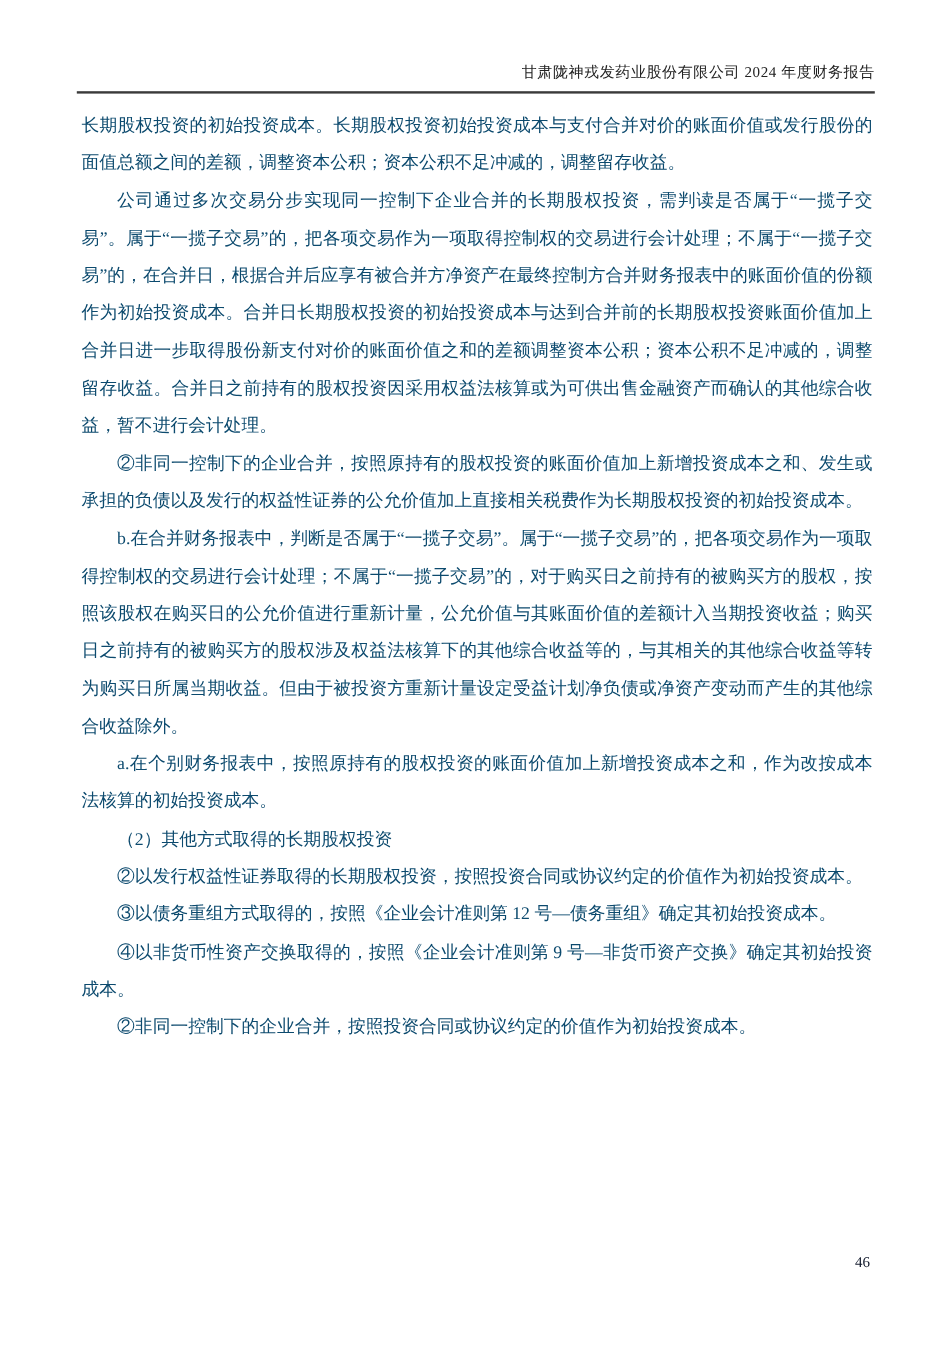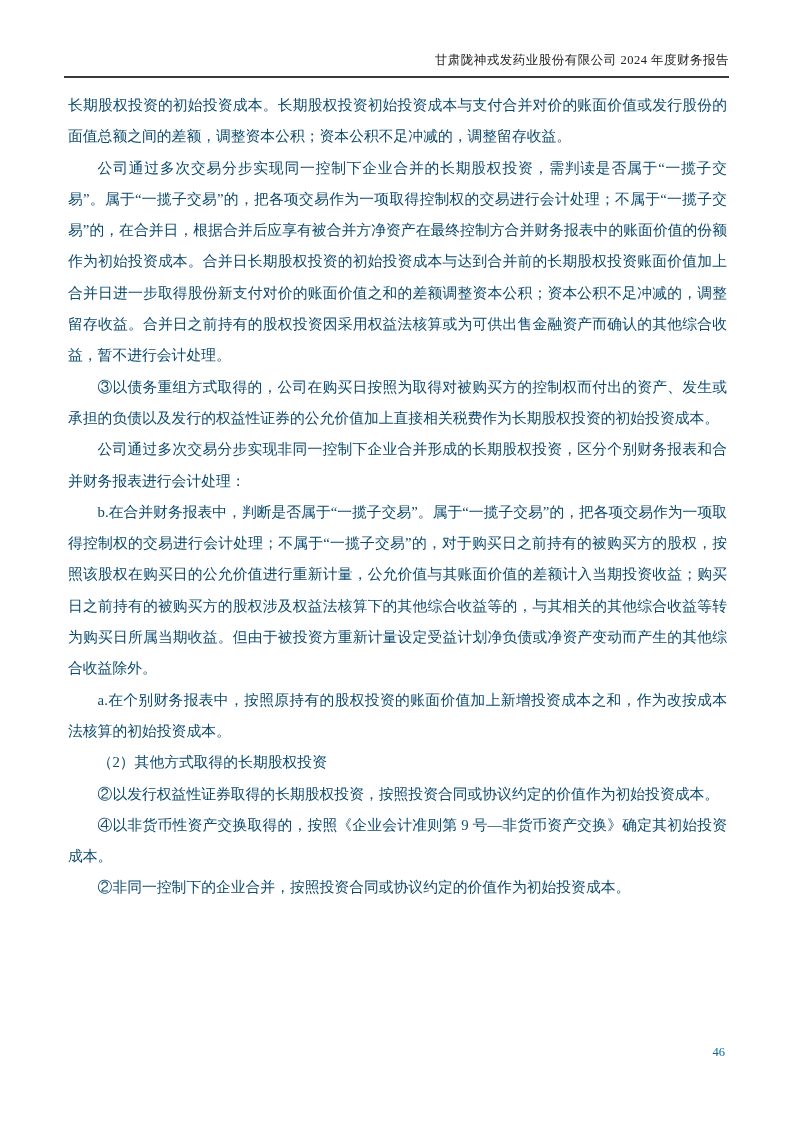--- a/index.html
+++ b/index.html
@@ -44,40 +44,40 @@
     word-break: break-all;
   }
   .doc-body p.indent {
     text-indent: 2em;
   }
   .page-number {
     position: absolute;
     right: 68px;
     bottom: 62px;
     font-size: 12.5px;
-    color: #0369a1;
+    color: #0f172a;
   }
 </style>
 </head>
 <body>
 
 <div class="page">
 
   <div class="report-header">
     <span>甘肃陇神戎发药业股份有限公司 2024 年度财务报告</span>
   </div>
 
   <div class="doc-body">
     <p>长期股权投资的初始投资成本。长期股权投资初始投资成本与支付合并对价的账面价值或发行股份的面值总额之间的差额，调整资本公积；资本公积不足冲减的，调整留存收益。</p>
     <p class="indent">公司通过多次交易分步实现同一控制下企业合并的长期股权投资，需判读是否属于“一揽子交易”。属于“一揽子交易”的，把各项交易作为一项取得控制权的交易进行会计处理；不属于“一揽子交易”的，在合并日，根据合并后应享有被合并方净资产在最终控制方合并财务报表中的账面价值的份额作为初始投资成本。合并日长期股权投资的初始投资成本与达到合并前的长期股权投资账面价值加上合并日进一步取得股份新支付对价的账面价值之和的差额调整资本公积；资本公积不足冲减的，调整留存收益。合并日之前持有的股权投资因采用权益法核算或为可供出售金融资产而确认的其他综合收益，暂不进行会计处理。</p>
-    <p class="indent">③以债务重组方式取得的，公司在购买日按照为取得对被购买方的控制权而付出的资产、发生或承担的负债以及发行的权益性证券的公允价值加上直接相关税费作为长期股权投资的初始投资成本。</p>
-    <p class="indent">公司通过多次交易分步实现非同一控制下企业合并形成的长期股权投资，区分个别财务报表和合并财务报表进行会计处理：</p>
+    <p class="indent">②非同一控制下的企业合并，按照原持有的股权投资的账面价值加上新增投资成本之和、发生或承担的负债以及发行的权益性证券的公允价值加上直接相关税费作为长期股权投资的初始投资成本。</p>
     <p class="indent">b.在合并财务报表中，判断是否属于“一揽子交易”。属于“一揽子交易”的，把各项交易作为一项取得控制权的交易进行会计处理；不属于“一揽子交易”的，对于购买日之前持有的被购买方的股权，按照该股权在购买日的公允价值进行重新计量，公允价值与其账面价值的差额计入当期投资收益；购买日之前持有的被购买方的股权涉及权益法核算下的其他综合收益等的，与其相关的其他综合收益等转为购买日所属当期收益。但由于被投资方重新计量设定受益计划净负债或净资产变动而产生的其他综合收益除外。</p>
     <p class="indent">a.在个别财务报表中，按照原持有的股权投资的账面价值加上新增投资成本之和，作为改按成本法核算的初始投资成本。</p>
     <p class="indent">（2）其他方式取得的长期股权投资</p>
     <p class="indent">②以发行权益性证券取得的长期股权投资，按照投资合同或协议约定的价值作为初始投资成本。</p>
+    <p class="indent">③以债务重组方式取得的，按照《企业会计准则第 12 号—债务重组》确定其初始投资成本。</p>
     <p class="indent">④以非货币性资产交换取得的，按照《企业会计准则第 9 号—非货币资产交换》确定其初始投资成本。</p>
     <p class="indent">②非同一控制下的企业合并，按照投资合同或协议约定的价值作为初始投资成本。</p>
   </div>
 
   <div class="page-number">46</div>
 
 </div>
 
 </body></html>

